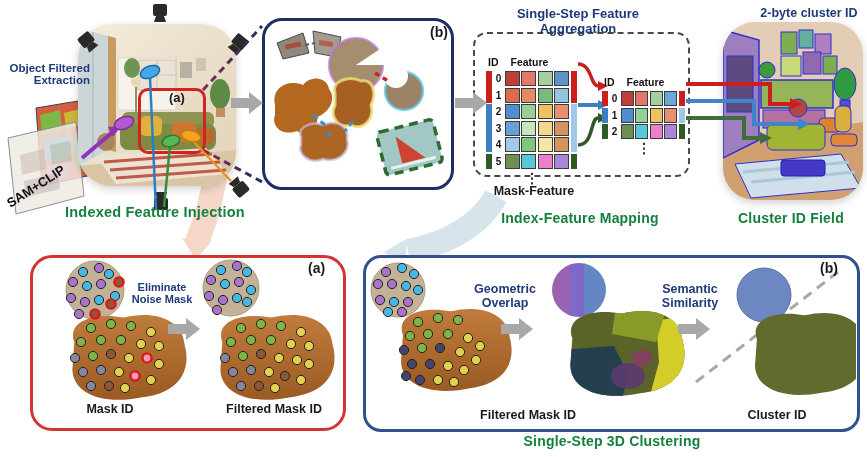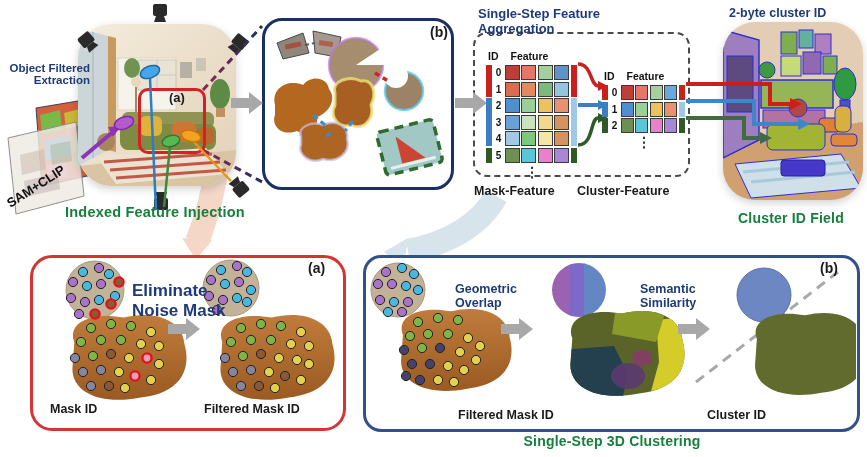--- a/index.html
+++ b/index.html
@@ -1,36 +1,36 @@
 <!DOCTYPE html>
 <html><head>
 <meta charset="utf-8">
 <style>
   html,body{margin:0;padding:0;background:#fff;}
   #canvas{position:relative;width:867px;height:457px;background:#fff;overflow:hidden;
           font-family:"Liberation Sans",sans-serif;}
   .abs{position:absolute;}
   svg{display:block;}
   .cap{position:absolute;z-index:6;font-weight:bold;color:#15803d;font-size:14px;text-align:center;letter-spacing:.2px;}
-  .navy{position:absolute;z-index:6;font-weight:bold;color:#1e3a78;text-align:left;white-space:pre-line;}
+  .navy{position:absolute;z-index:6;font-weight:bold;color:#1e3a78;text-align:center;white-space:pre-line;}
   .tag{position:absolute;z-index:7;font-weight:bold;color:#1a1a1a;font-size:14px;}
-  .ilabel{position:absolute;z-index:6;font-weight:bold;color:#1a1a1a;font-size:12.5px;}
+  .ilabel{position:absolute;z-index:6;font-weight:bold;color:#1a1a1a;font-size:12.5px;text-align:center;}
   .panel{position:absolute;z-index:2;background:#fff;box-sizing:border-box;}
   #room-panel{left:78px;top:24px;width:158px;height:162px;border-radius:34px;overflow:hidden;
               box-shadow:0 3px 8px rgba(0,0,0,.18);}
   #field-panel{left:723px;top:22px;width:140px;height:178px;border-radius:32px;overflow:hidden;
               box-shadow:0 3px 8px rgba(0,0,0,.18);}
   #ctx-box{left:262px;top:18px;width:192px;height:172px;border:3.5px solid #1b2f63;border-radius:20px;}
   #agg-box{left:473px;top:32px;width:217px;height:145px;border:2.5px dashed #4a4a4a;border-radius:14px;background:transparent;z-index:2;}
   #boxa{left:30px;top:255px;width:316px;height:176px;border:3.5px solid #d53434;border-radius:22px;}
   #boxb{left:363px;top:255px;width:497px;height:177px;border:3.5px solid #32508c;border-radius:18px;}
   #redrect{position:absolute;left:138px;top:88px;width:62px;height:60px;border:3px solid #d42222;border-radius:10px;z-index:3;}
   
   .ftable{position:absolute;z-index:6;}
-  .t-head{display:flex;gap:12px;font-weight:bold;font-size:10.5px;color:#111;margin:10px 0 3px 2px;}
+  .t-head{display:flex;gap:12px;font-weight:bold;font-size:10.5px;color:#111;margin:16px 0 3px 2px;}
   .t-body{display:flex;gap:2px;align-items:flex-start;}
   .t-lbar,.t-rbar{display:flex;flex-direction:column;gap:1.5px;width:6px;}
   .t-rows{display:flex;flex-direction:column;gap:1.5px;}
   .t-row{display:flex;gap:1.5px;align-items:center;}
   .t-rid{width:9px;font-weight:bold;font-size:10px;color:#111;text-align:center;}
   .t-cell{width:15px;height:15px;border:1px solid #3b3b3b;box-sizing:border-box;}
   .small .t-cell{width:13px;}
   .t-ell{text-align:center;font-weight:bold;font-size:14px;color:#333;margin-top:1px;letter-spacing:0;}
 </style>
 </head>
@@ -249,21 +249,21 @@
       <div class="t-rbar">
           <div style="height: 15px; background: rgb(201, 32, 29);"></div>
           <div style="height: 15px; background: rgb(158, 199, 232);"></div>
           <div style="height: 15px; background: rgb(47, 90, 39);"></div>
         </div>
     </div>
     <div class="t-ell">⋮</div>
   </div>
 
   <div class="ilabel" style="left:474px;top:184px;width:120px;">Mask-Feature</div>
-  <div class="ilabel" style="left:577px;top:184px;width:120px;">Cluster-Feature</div>
+  <div class="cap" style="left:480px;top:210px;width:200px;">Index-Feature Mapping</div>
 
   <div class="panel" id="field-panel">
     <svg width="140" height="178" viewBox="0 0 140 178">
       <rect width="140" height="178" fill="#e3cdb4"></rect>
       <polygon points="0,120 140,100 140,178 0,178" fill="#d0a070"></polygon>
       <polygon points="0,8 36,18 36,118 0,136" fill="#9d7fc0" stroke="#2f2fd0" stroke-width="1.5"></polygon>
       <rect x="4" y="34" width="26" height="56" fill="#5c4a80" stroke="#2f2fd0"></rect>
       <rect x="58" y="10" width="16" height="22" fill="#7fae52" stroke="#2f2fd0"></rect>
       <rect x="76" y="8" width="14" height="18" fill="#62b0a0" stroke="#2f2fd0"></rect>
       <rect x="92" y="12" width="16" height="20" fill="#b07fc0" stroke="#2f2fd0"></rect>
@@ -373,21 +373,21 @@
           <circle cx="236" cy="114" r="4.6" fill="#e2d14e" stroke="#222" stroke-width="1"></circle>
           <circle cx="252" cy="118" r="4.6" fill="#8a5a38" stroke="#222" stroke-width="1"></circle>
           <circle cx="268" cy="122" r="4.6" fill="#e2d14e" stroke="#222" stroke-width="1"></circle>
           <circle cx="208" cy="128" r="4.6" fill="#8585a0" stroke="#222" stroke-width="1"></circle>
           <circle cx="226" cy="128" r="4.6" fill="#8a5a38" stroke="#222" stroke-width="1"></circle>
           <circle cx="242" cy="130" r="4.6" fill="#e2d14e" stroke="#222" stroke-width="1"></circle>
         </g>
     </svg>
   </div>
   <div class="tag" style="left:308px;top:260px;">(a)</div>
-  <div class="navy" style="left:132px;top:281px;width:100px;font-size:17px;">Eliminate
+  <div class="navy" style="left:112px;top:281px;width:100px;font-size:11px;">Eliminate
 Noise Mask</div>
   <div class="ilabel" style="left:50px;top:402px;width:120px;">Mask ID</div>
   <div class="ilabel" style="left:204px;top:402px;width:140px;">Filtered Mask ID</div>
 
   <div class="panel" id="boxb">
     <svg width="490" height="170" viewBox="0 0 490 170">
       <defs>
         <clipPath id="discclip">
             <circle cx="213" cy="32" r="27"></circle>
           </clipPath>

